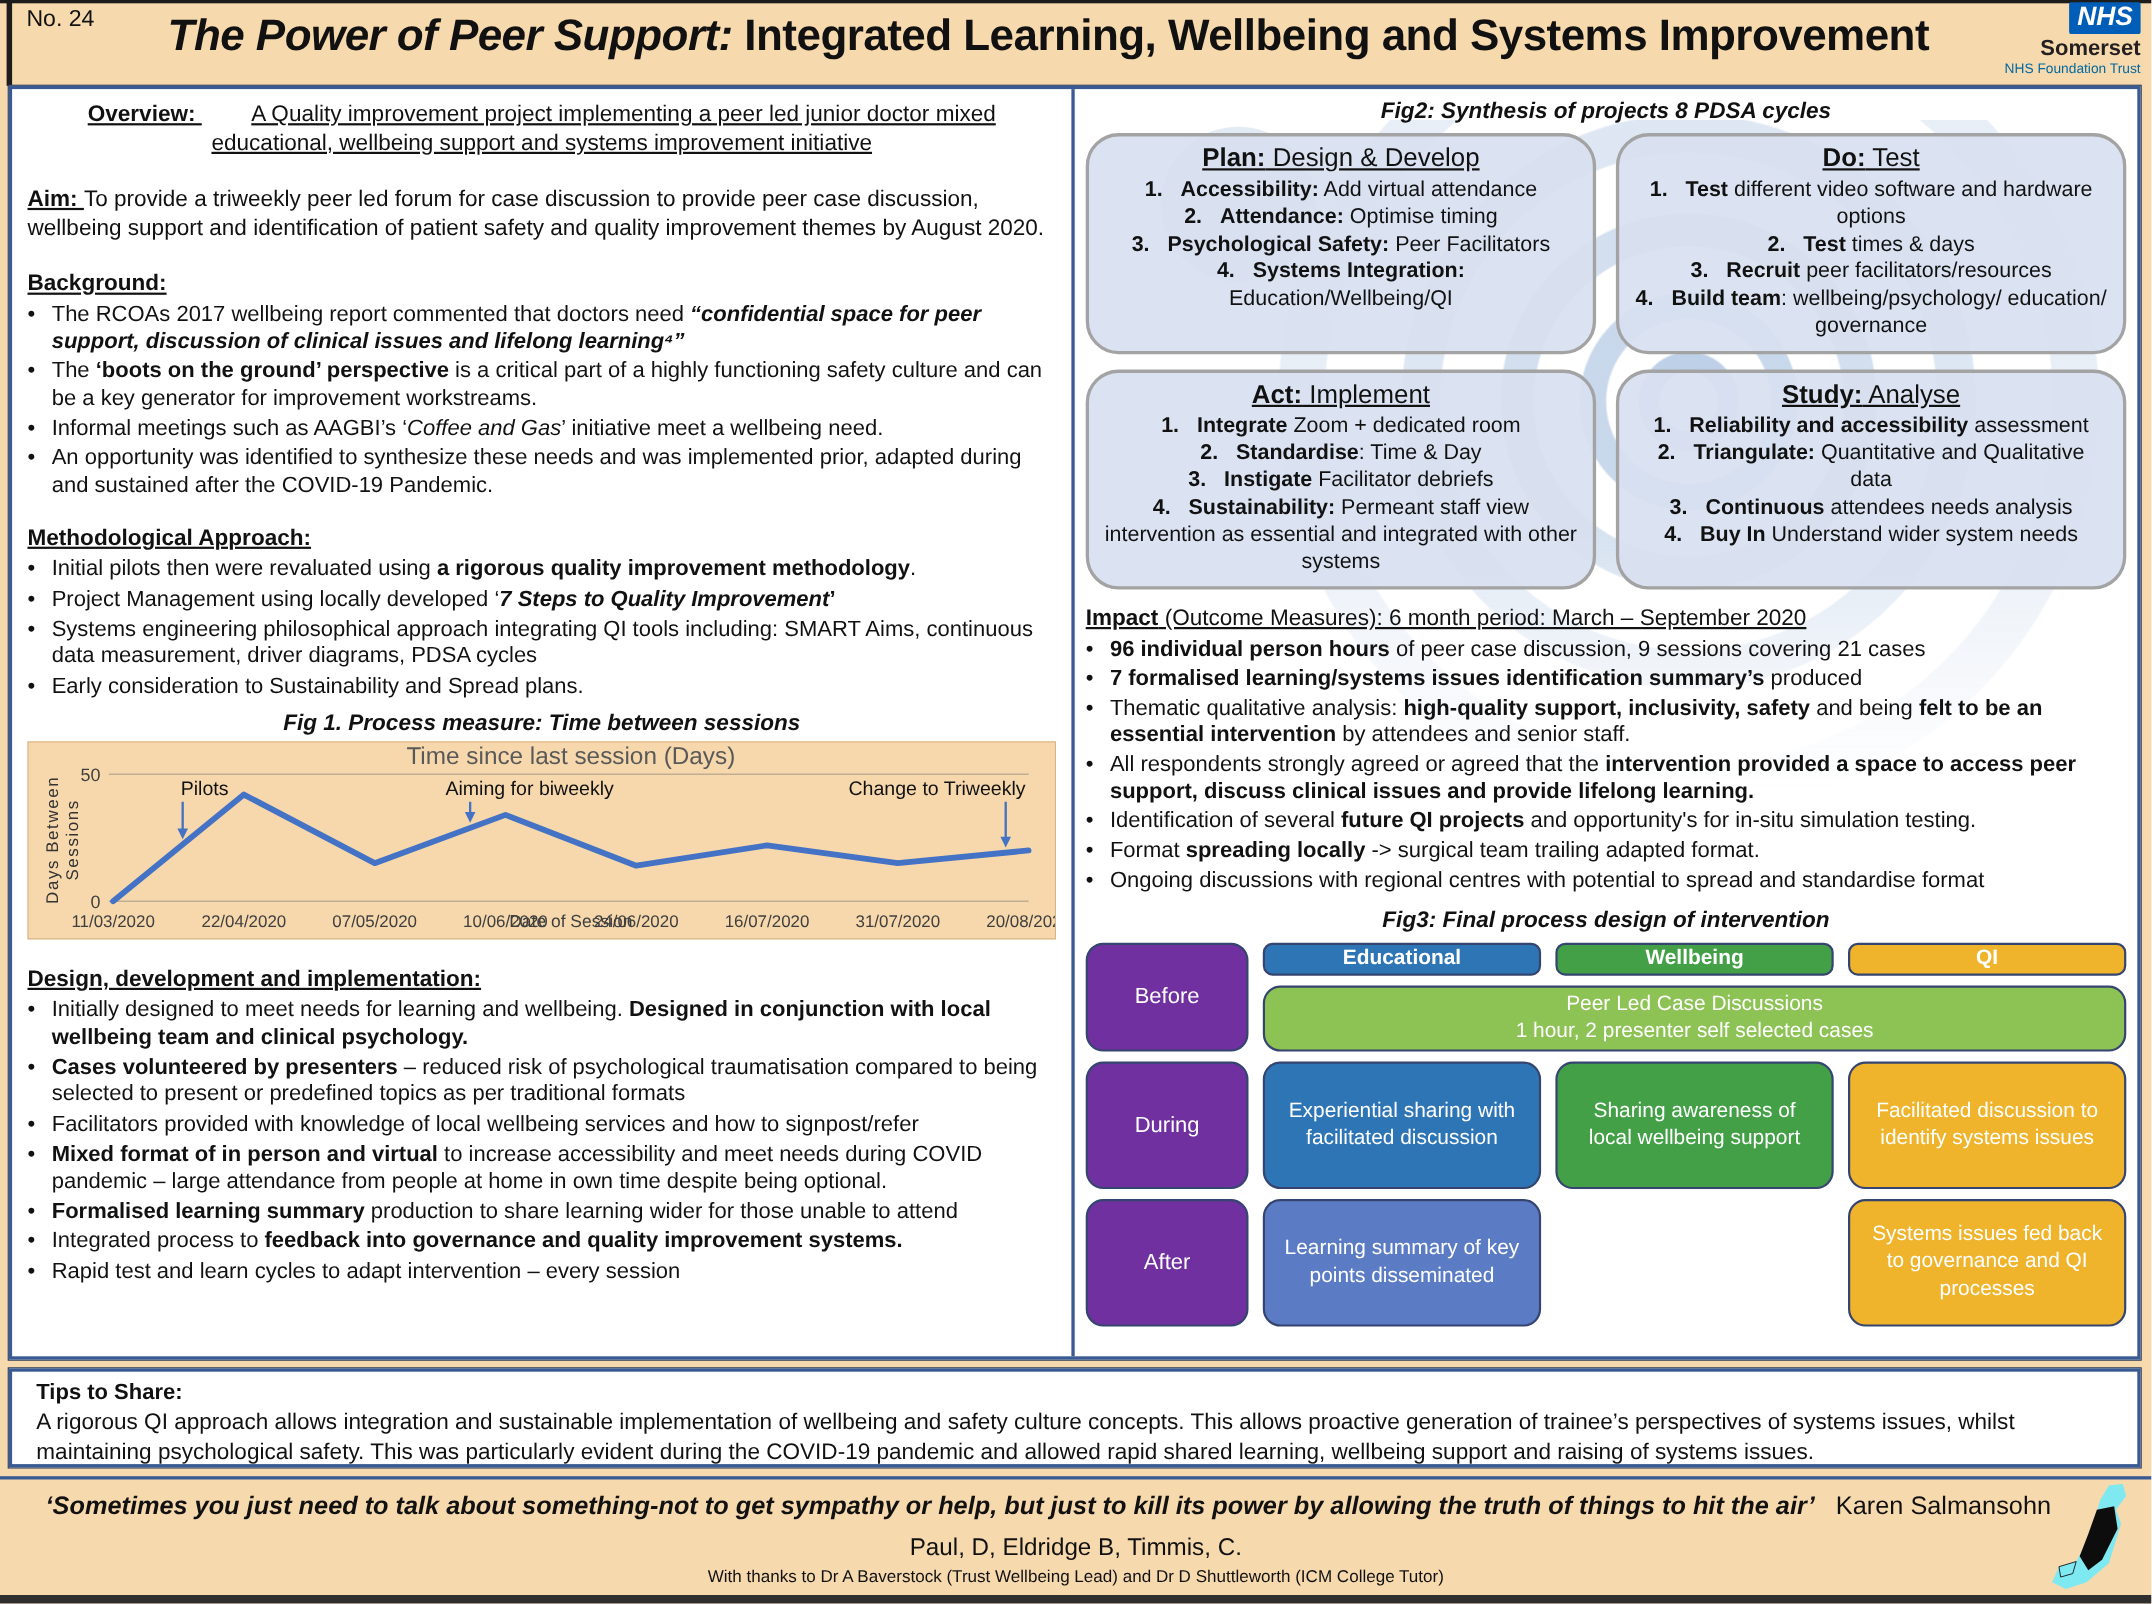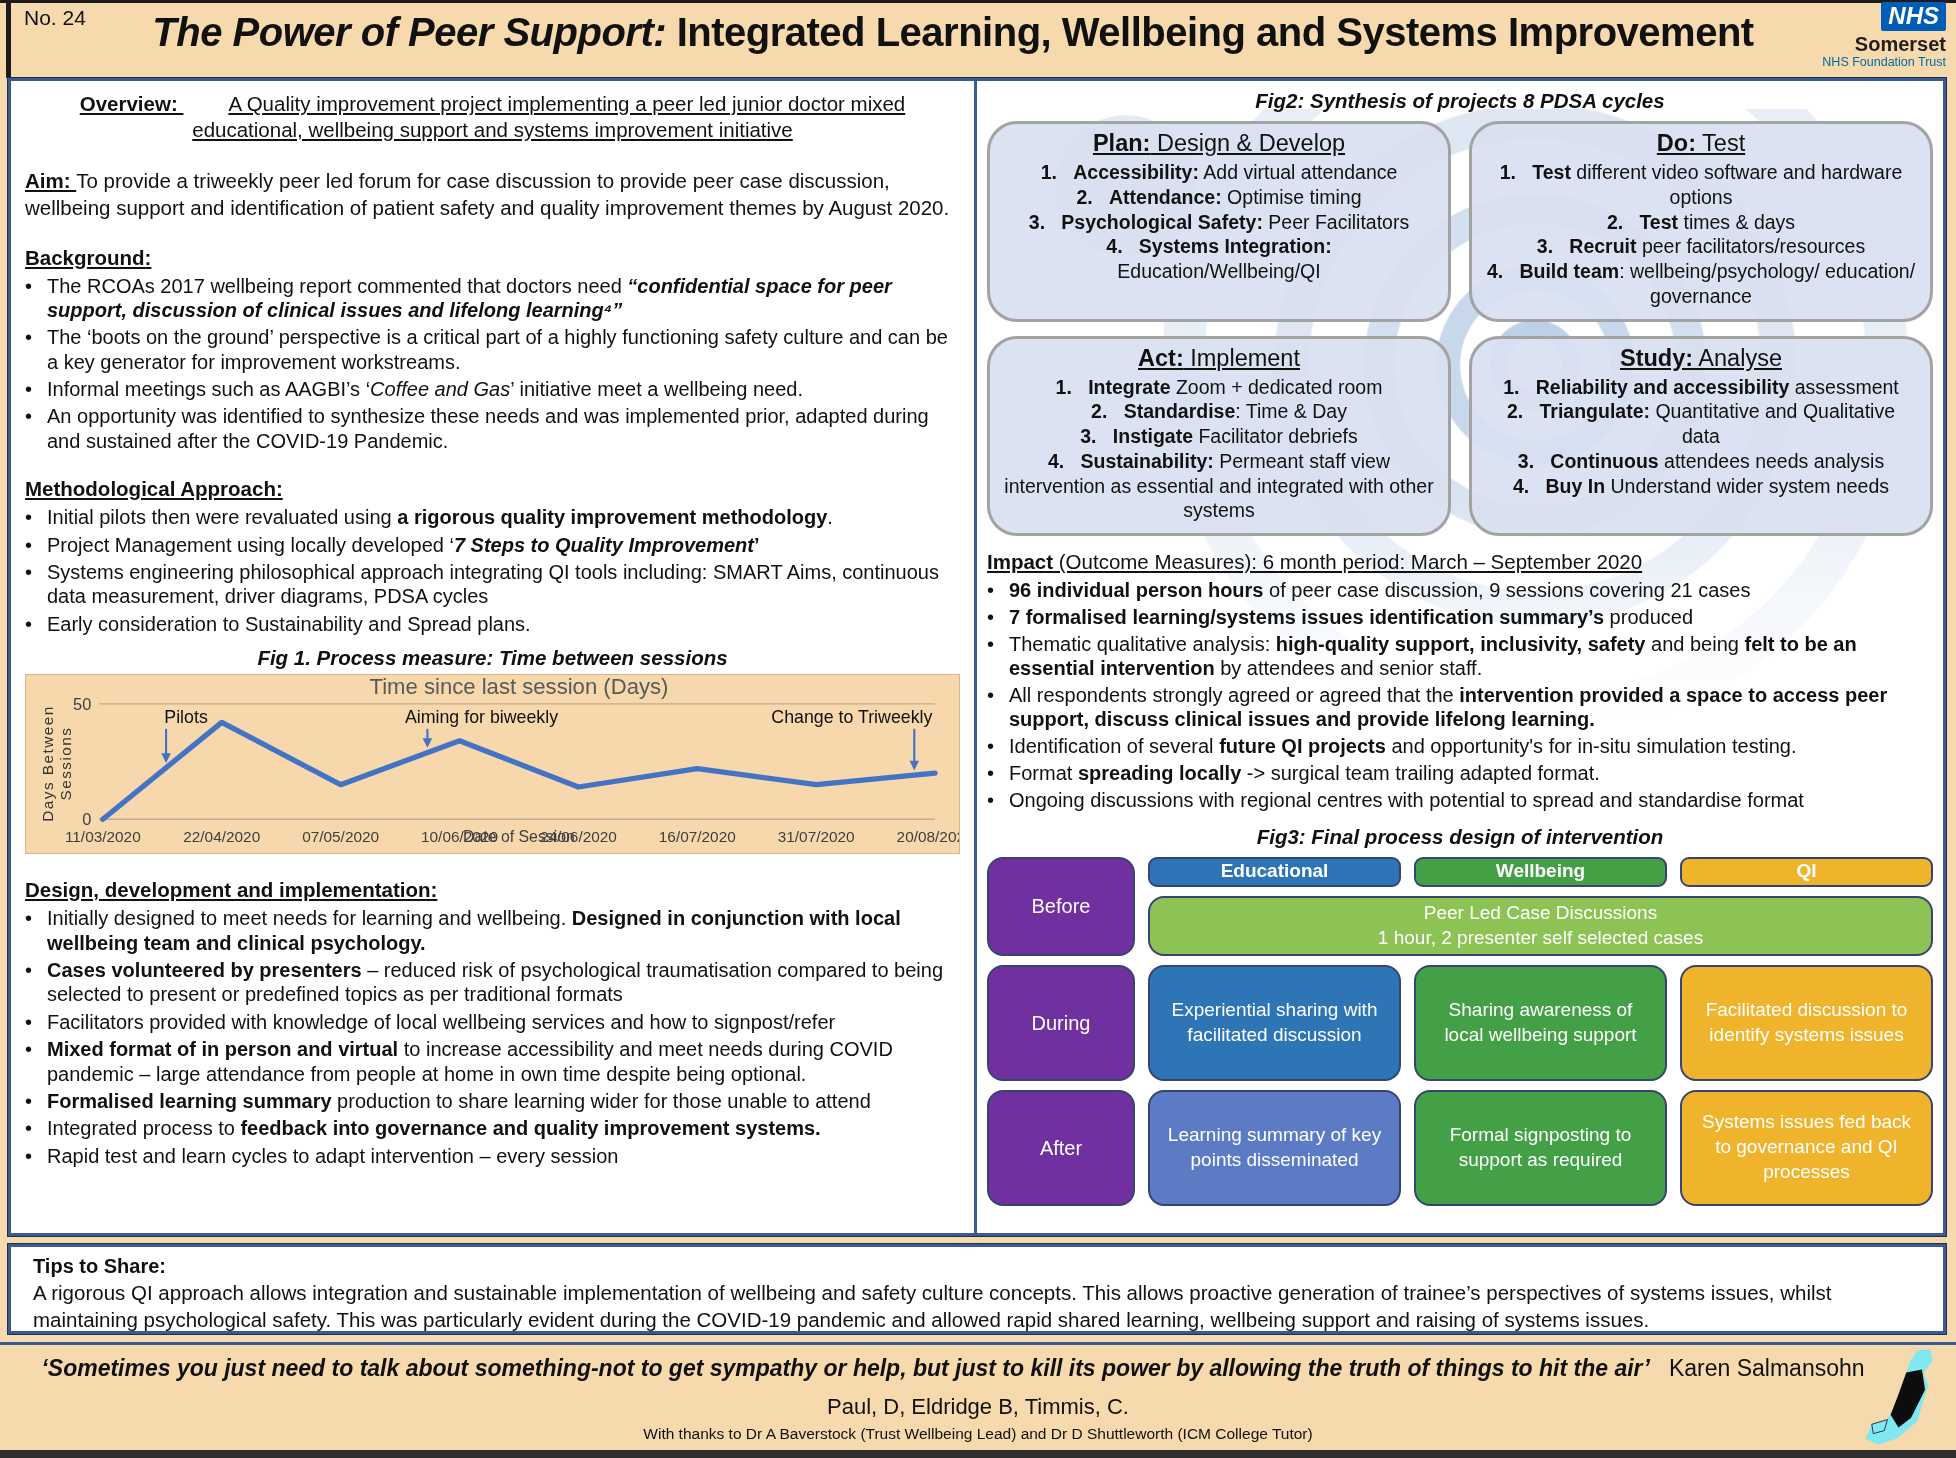--- a/index.html
+++ b/index.html
@@ -99,21 +99,21 @@
       <p class="overview"><span style="font-weight: bold; text-decoration: underline;">Overview: </span><span style="text-decoration: underline; margin-left: 45px;">A Quality improvement project implementing a peer led junior doctor mixed educational, wellbeing support and systems improvement initiative</span></p>
       <p class="aim"><span style="font-weight: bold; text-decoration: underline;">Aim:  </span><span>To provide a triweekly peer led forum  for case discussion to provide peer case discussion, wellbeing support and identification of patient safety and quality improvement themes by August 2020.</span></p>
       <h3 class="sec-head">Background:</h3>
       <ul class="blts">
           <li>
             <span class="dot">•</span>
             <span class="btxt"><span>The RCOAs 2017 wellbeing report commented that doctors need </span><span style="font-weight: bold; font-style: italic;">“confidential space for peer support, discussion of clinical issues and lifelong learning⁴”</span></span>
           </li>
           <li>
             <span class="dot">•</span>
-            <span class="btxt"><span>The </span><span style="font-weight: normal;">‘boots on the ground’ perspective</span><span> is a critical part of a highly functioning safety culture and can be a key generator for improvement workstreams.</span></span>
+            <span class="btxt"><span>The </span><span style="font-weight: bold;">‘boots on the ground’ perspective</span><span> is a critical part of a highly functioning safety culture and can be a key generator for improvement workstreams.</span></span>
           </li>
           <li>
             <span class="dot">•</span>
             <span class="btxt"><span>Informal meetings such as AAGBI’s ‘</span><span style="font-style: italic;">Coffee and Gas</span><span>’ initiative meet a wellbeing need.</span></span>
           </li>
           <li>
             <span class="dot">•</span>
             <span class="btxt"><span>An opportunity was identified to synthesize these needs and was implemented prior, adapted during and sustained after the COVID-19 Pandemic.</span></span>
           </li>
         </ul>
@@ -273,21 +273,20 @@
           <div class="f3-cell f3-wide" style="background: rgb(141, 194, 85); grid-row: 2;">
             <div>Peer Led Case Discussions</div>
             <div>1 hour, 2 presenter self selected cases</div>
           </div>
           <div class="f3-cell f3-label" style="background: rgb(112, 48, 160); grid-area: 3 / 1;">During</div>
           <div class="f3-cell " style="background: rgb(46, 117, 182); grid-area: 3 / 2;">Experiential sharing with facilitated discussion</div>
           <div class="f3-cell " style="background: rgb(67, 160, 71); grid-area: 3 / 3;">Sharing awareness of local  wellbeing support</div>
           <div class="f3-cell " style="background: rgb(239, 180, 43); grid-area: 3 / 4;">Facilitated discussion to identify  systems issues</div>
           <div class="f3-cell " style="background: rgb(91, 124, 196); grid-area: 4 / 2;">Learning summary of key points disseminated</div>
           <div class="f3-cell f3-label" style="background: rgb(112, 48, 160); grid-area: 4 / 1;">After</div>
-          <div class="f3-cell " style="background: rgb(67, 160, 71); grid-area: 4 / 3;">Formal signposting to support as required</div>
           <div class="f3-cell " style="background: rgb(239, 180, 43); grid-area: 4 / 4;">Systems issues fed back to governance and QI processes</div>
         </div>
     </section>
   </div>
 
   <div class="tips-panel">
     <h3 class="tips-head">Tips to Share:</h3>
     <p class="tips-text">A rigorous QI approach allows integration and sustainable implementation of  wellbeing and safety culture concepts. This allows proactive generation of trainee’s perspectives of systems issues, whilst maintaining psychological safety. This was particularly evident during the COVID-19 pandemic and allowed rapid shared learning, wellbeing support and raising of systems issues.</p>
   </div>
 

